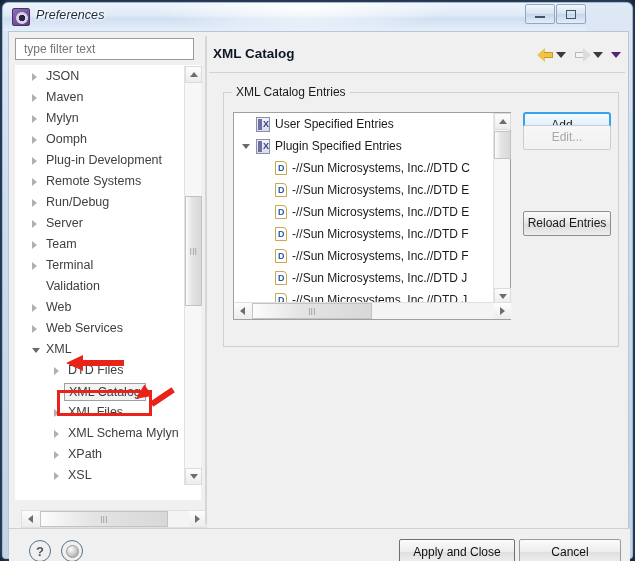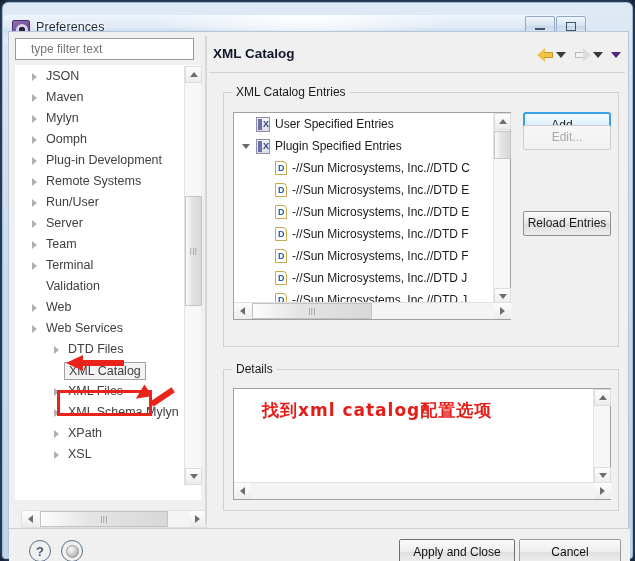--- a/index.html
+++ b/index.html
@@ -15,25 +15,26 @@
   #window {
     position: absolute;
     left: 2px; top: 2px;
     width: 631px; height: 557px;
     background: linear-gradient(180deg,#dfe9f5 0%, #cddcee 40%, #c3d3e8 100%);
     border: 1px solid #9fb8d4;
     border-radius: 6px 6px 3px 3px;
     box-shadow: 0 0 10px rgba(120,170,220,.55);
   }
   #titlebar {
-    position: absolute; left: 0; top: 12px;
+    position: absolute; left: 0; top: 0;
     width: 584px; height: 28px;
     border-radius: 5px 5px 0 0;
     background: linear-gradient(180deg,#eef4fb 0%,#dfeaf6 45%,#cfdff1 55%,#e6eff9 100%);
     overflow: hidden;
+    font-style: italic;
   }
   #titlebar .sheen {
     position:absolute; left:150px; top:-28px; width:300px; height:60px;
     background: radial-gradient(ellipse at center, rgba(255,255,255,.95) 0%, rgba(255,255,255,0) 70%);
   }
   #app-icon {
     position: absolute; left: 9px; top: 5px;
     width: 18px; height: 18px;
     background: linear-gradient(145deg,#8e6fb5,#5d3e86);
     border: 1px solid #4a3070; border-radius: 2px;
@@ -76,21 +77,21 @@
     border:1px solid #b6c6d8;
   }
 
   
   #left-pane {
     position:absolute; left:6px; top:6px; width:186px; height:462px;
   }
   #filter-box {
     position:absolute; left:0; top:0; width:179px; height:22px;
     border:1px solid #9a9a9a; background:#fff;
-    font-size:12px; color:#8a8a8a; padding:2px 15px; line-height:17px;
+    font-size:12px; color:#8a8a8a; padding:2px 8px; line-height:17px;
     font-family:"Liberation Sans",sans-serif;
   }
   #tree-wrap {
     position:absolute; left:0; top:27px; width:186px; height:435px;
     background:#fff; border:1px solid #fff; border-right:none;
   }
   #tree {
     position:absolute; left:0; top:0; width:168px; height:419px;
     overflow:hidden;
   }
@@ -332,27 +333,28 @@
     <div id="left-pane">
       <input id="filter-box" type="text" placeholder="type filter text" style="">
       <div id="tree-wrap">
         <div id="tree">
             <div class="tnode lvl1"><span class="arrow collapsed"></span><span class="lbl">JSON</span></div>
             <div class="tnode lvl1"><span class="arrow collapsed"></span><span class="lbl">Maven</span></div>
             <div class="tnode lvl1"><span class="arrow collapsed"></span><span class="lbl">Mylyn</span></div>
             <div class="tnode lvl1"><span class="arrow collapsed"></span><span class="lbl">Oomph</span></div>
             <div class="tnode lvl1"><span class="arrow collapsed"></span><span class="lbl">Plug-in Development</span></div>
             <div class="tnode lvl1"><span class="arrow collapsed"></span><span class="lbl">Remote Systems</span></div>
-            <div class="tnode lvl1"><span class="arrow collapsed"></span><span class="lbl">Run/User</span></div>
+            <div class="tnode lvl1"><span class="arrow collapsed"></span><span class="lbl">Run/Debug</span></div>
             <div class="tnode lvl1"><span class="arrow collapsed"></span><span class="lbl">Server</span></div>
             <div class="tnode lvl1"><span class="arrow collapsed"></span><span class="lbl">Team</span></div>
             <div class="tnode lvl1"><span class="arrow collapsed"></span><span class="lbl">Terminal</span></div>
             <div class="tnode lvl1"><span class="lbl">Validation</span></div>
             <div class="tnode lvl1"><span class="arrow collapsed"></span><span class="lbl">Web</span></div>
             <div class="tnode lvl1"><span class="arrow collapsed"></span><span class="lbl">Web Services</span></div>
+            <div class="tnode lvl1"><span class="arrow expanded"></span><span class="lbl">XML</span></div>
             <div class="tnode lvl2"><span class="arrow collapsed"></span><span class="lbl">DTD Files</span></div>
             <div class="tnode lvl2">
               <span class="selected-box">XML Catalog</span>
             </div>
             <div class="tnode lvl2"><span class="arrow collapsed"></span><span class="lbl">XML Files</span></div>
             <div class="tnode lvl2"><span class="arrow collapsed"></span><span class="lbl">XML Schema Mylyn</span></div>
             <div class="tnode lvl2"><span class="arrow collapsed"></span><span class="lbl">XPath</span></div>
             <div class="tnode lvl2"><span class="arrow collapsed"></span><span class="lbl">XSL</span></div>
           </div>
         <div id="tree-vsb">
@@ -455,42 +457,20 @@
                 <div class="tri right"></div>
               </div>
           </div>
         </div>
 
         <div class="sidebtn" id="btn-add">Add...</div>
         <div class="sidebtn" id="btn-edit">Edit...</div>
         <div class="sidebtn" id="btn-reload">Reload Entries</div>
       </div>
 
-      <div class="group" id="grp-details">
-        <div class="legend">Details</div>
-        <div id="details-box">
-          <div id="details-text">找到xml catalog配置选项</div>
-          <div id="details-vsb">
-            <div class="sb-arrow" style="top:0">
-                <div class="tri up"></div>
-              </div>
-            <div class="sb-arrow" style="top:78px">
-                <div class="tri down"></div>
-              </div>
-          </div>
-          <div id="details-hsb">
-            <div class="hsb-arrow" style="left:0">
-                <div class="tri left"></div>
-              </div>
-            <div class="hsb-arrow" style="left:360px">
-                <div class="tri right"></div>
-              </div>
-          </div>
-        </div>
-      </div>
     </div>
 
     <div id="footer-rule"></div>
     <div id="footer">
       <div class="circ-icon" id="help-icon">?</div>
       <div class="circ-icon" id="restore-icon">
           <div class="ball"></div>
         </div>
       <div class="footbtn" id="btn-apply-close">Apply and Close</div>
       <div class="footbtn" id="btn-cancel">Cancel</div>

